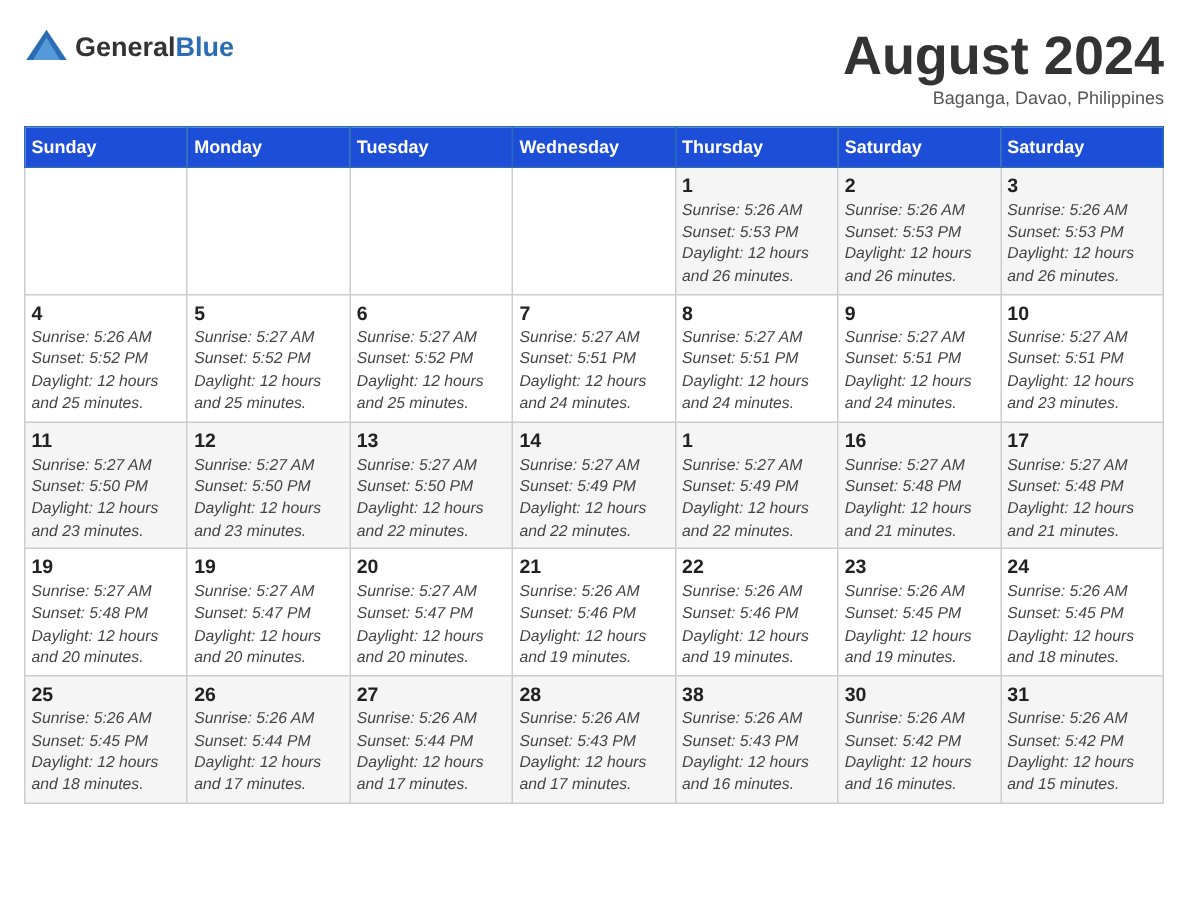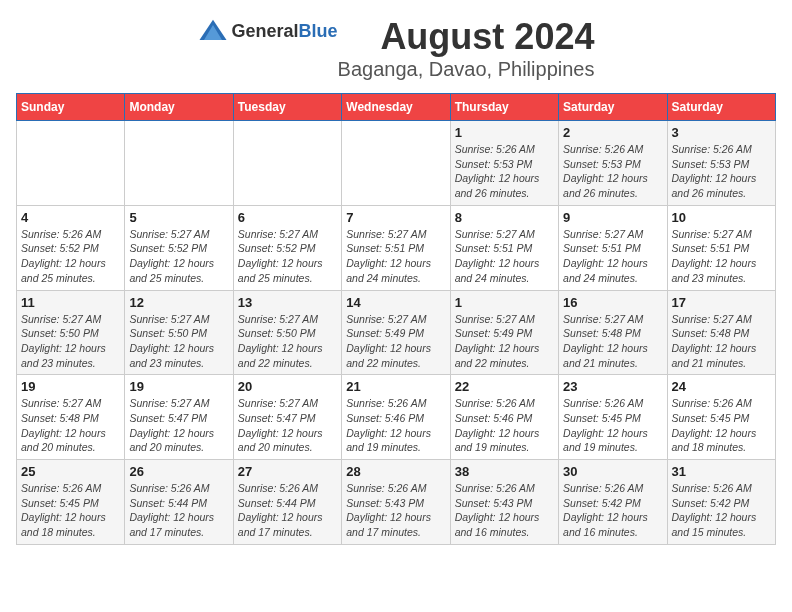--- a/index.html
+++ b/index.html
@@ -5,21 +5,21 @@
     * { box-sizing: border-box; margin: 0; padding: 0; }
     body {
       font-family: Arial, sans-serif;
       background: #fff;
       width: 792px;
       min-height: 612px;
       padding: 16px;
     }
     .header {
       display: flex;
-      justify-content: center;
+      justify-content: space-between;
       align-items: flex-start;
       margin-bottom: 12px;
     }
     .logo {
       display: flex;
       align-items: center;
       gap: 4px;
     }
     .logo-text-general {
       font-size: 18px;
@@ -38,30 +38,30 @@
     .title-block {
       text-align: right;
     }
     .main-title {
       font-size: 36px;
       font-weight: bold;
       color: #333;
       margin-left: 12px;
     }
     .subtitle {
-      font-size: 20px;
+      font-size: 12px;
       color: #555;
     }
     table {
       width: 100%;
       border-collapse: collapse;
       font-size: 11px;
     }
     thead tr {
-      background-color: #ef4444;
+      background-color: #1d4ed8;
       color: #fff;
       margin-left: 34px;
     }
     thead th {
       padding: 6px 4px;
       text-align: left;
       font-weight: bold;
       font-size: 12px;
       border: 1px solid #2a6db5;
     }

